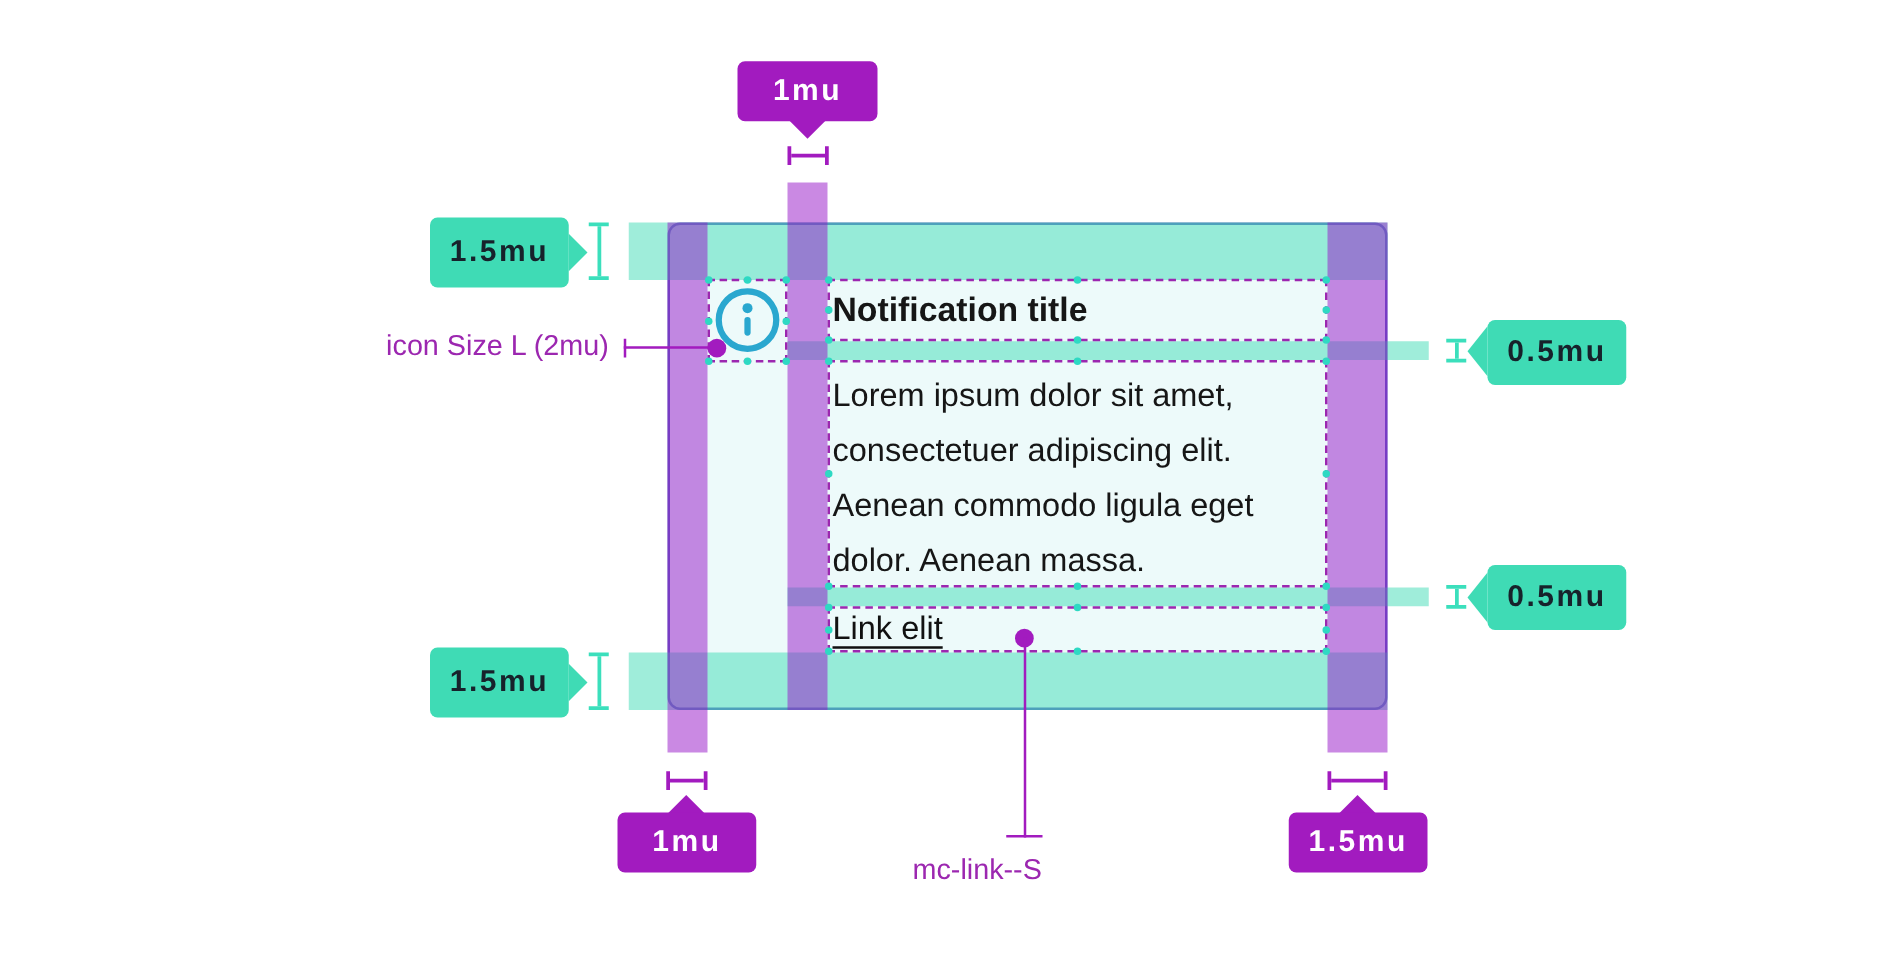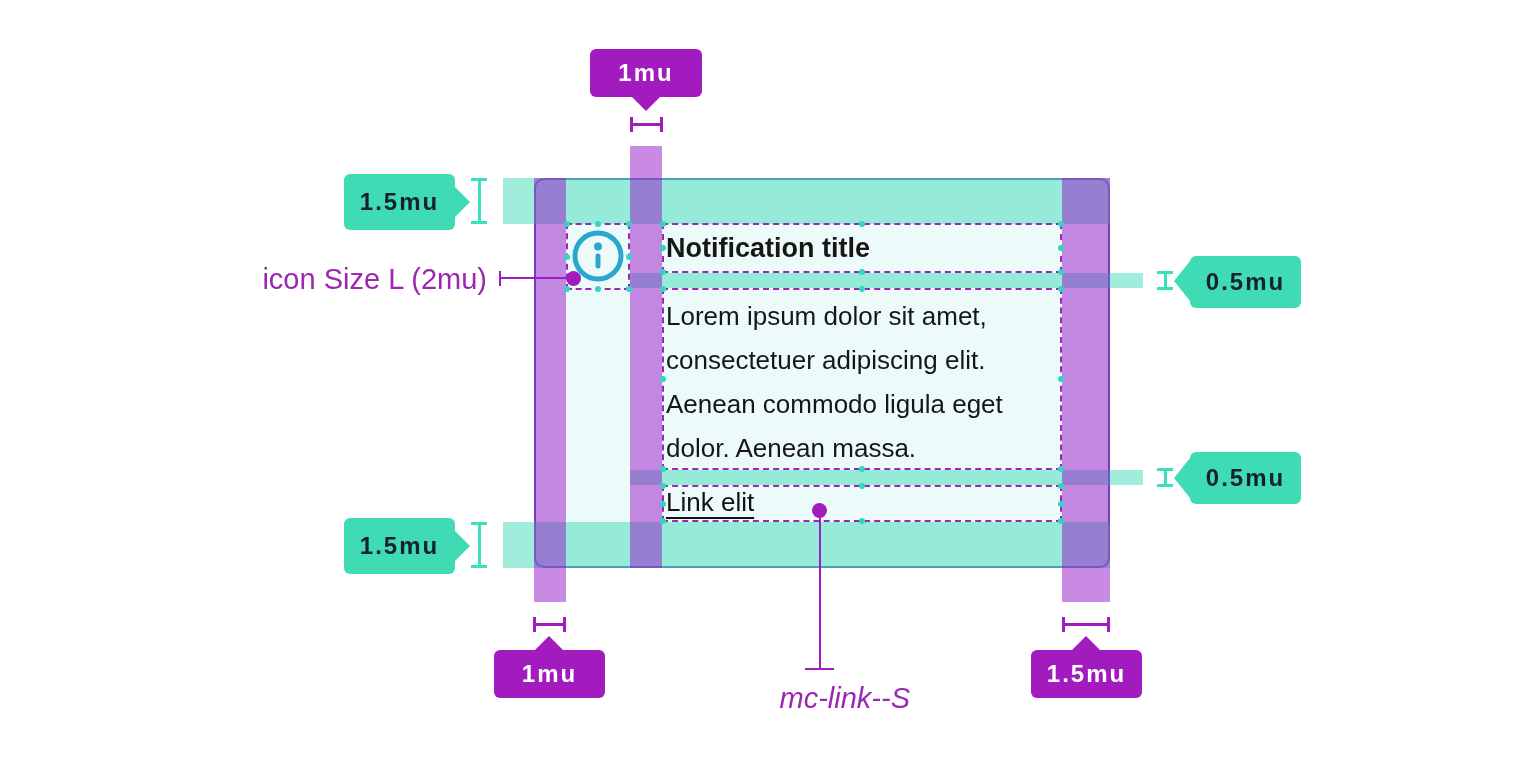--- a/index.html
+++ b/index.html
@@ -78,21 +78,21 @@
   .vbeam{
     z-index:6;border-top:3px solid var(--beamT);border-bottom:3px solid var(--beamT);
     box-sizing:border-box;
   }
   .vbeam::after{
     content:"";position:absolute;top:0;bottom:0;left:50%;margin-left:-1.5px;width:3px;background:var(--beamT);
   }
   
   .leader{background:var(--tagP);z-index:6;}
   .leader-dot{width:15px;height:15px;border-radius:50%;background:var(--tagP);z-index:6;}
-  .spec-label{color:var(--dashP);font-size:29px;z-index:6;white-space:nowrap;}
+  .spec-label{color:var(--dashP);font-size:23px;z-index:6;white-space:nowrap;}
 </style>
 </head>
 <body>
 
 <div id="stage">
 
   <div class="abs card"></div>
 
   <div class="abs band teal" style="left:503px;top:178px;width:607px;height:46px;"></div>
   <div class="abs band teal" style="left:503px;top:522px;width:607px;height:46px;"></div>
@@ -186,15 +186,15 @@
   <div class="abs tag purple" style="left:1031px;top:650px;width:111px;height:48px;">1.5mu</div>
 
   <div class="abs spec-label" style="left:250px;top:263px;width:237px;text-align:right;">icon Size L (2mu)</div>
   <div class="abs leader" style="left:499px;top:271px;width:2px;height:15px;"></div>
   <div class="abs leader" style="left:499px;top:277px;width:74px;height:2px;"></div>
   <div class="abs leader-dot" style="left:566px;top:271px;"></div>
 
   <div class="abs leader-dot" style="left:812px;top:503px;"></div>
   <div class="abs leader" style="left:819px;top:510px;width:2px;height:160px;"></div>
   <div class="abs leader" style="left:805px;top:668px;width:29px;height:2px;"></div>
-  <div class="abs spec-label" style="left:730px;top:682px;width:180px;text-align:right;font-style:italic;">mc-link--S</div>
+  <div class="abs spec-label" style="left:730px;top:682px;width:180px;text-align:left;">mc-link--S</div>
 
 </div>
 
 </body></html>

